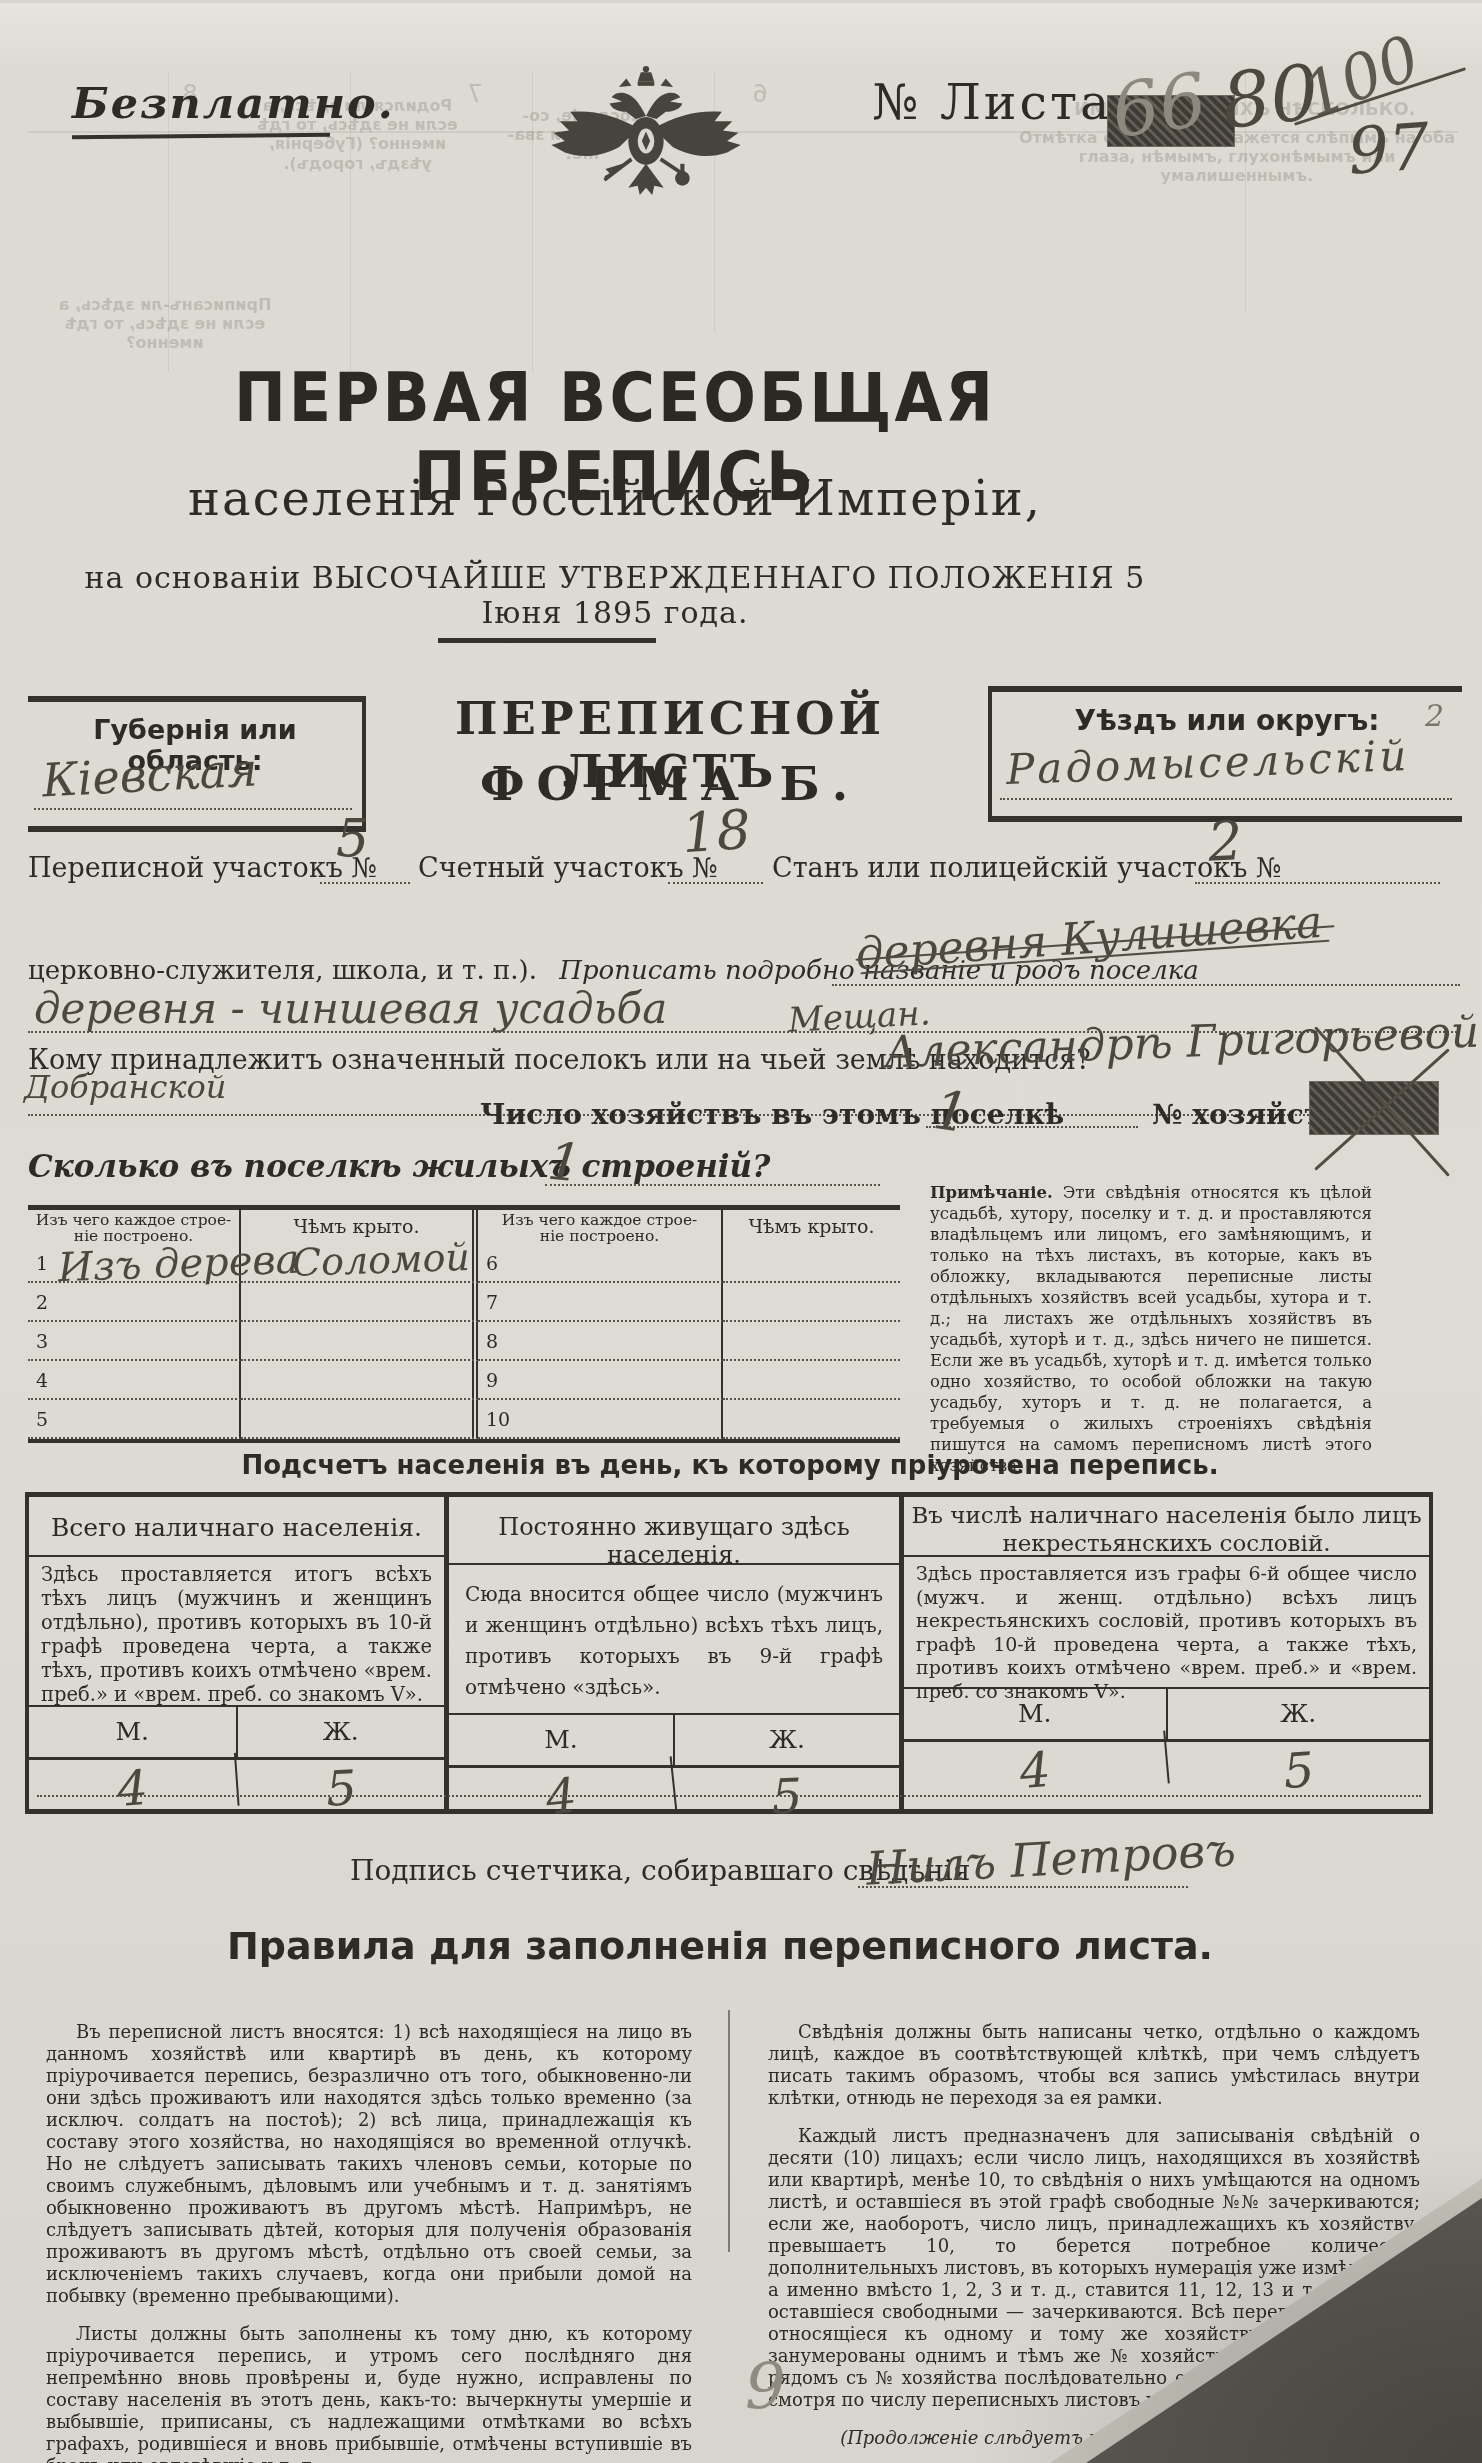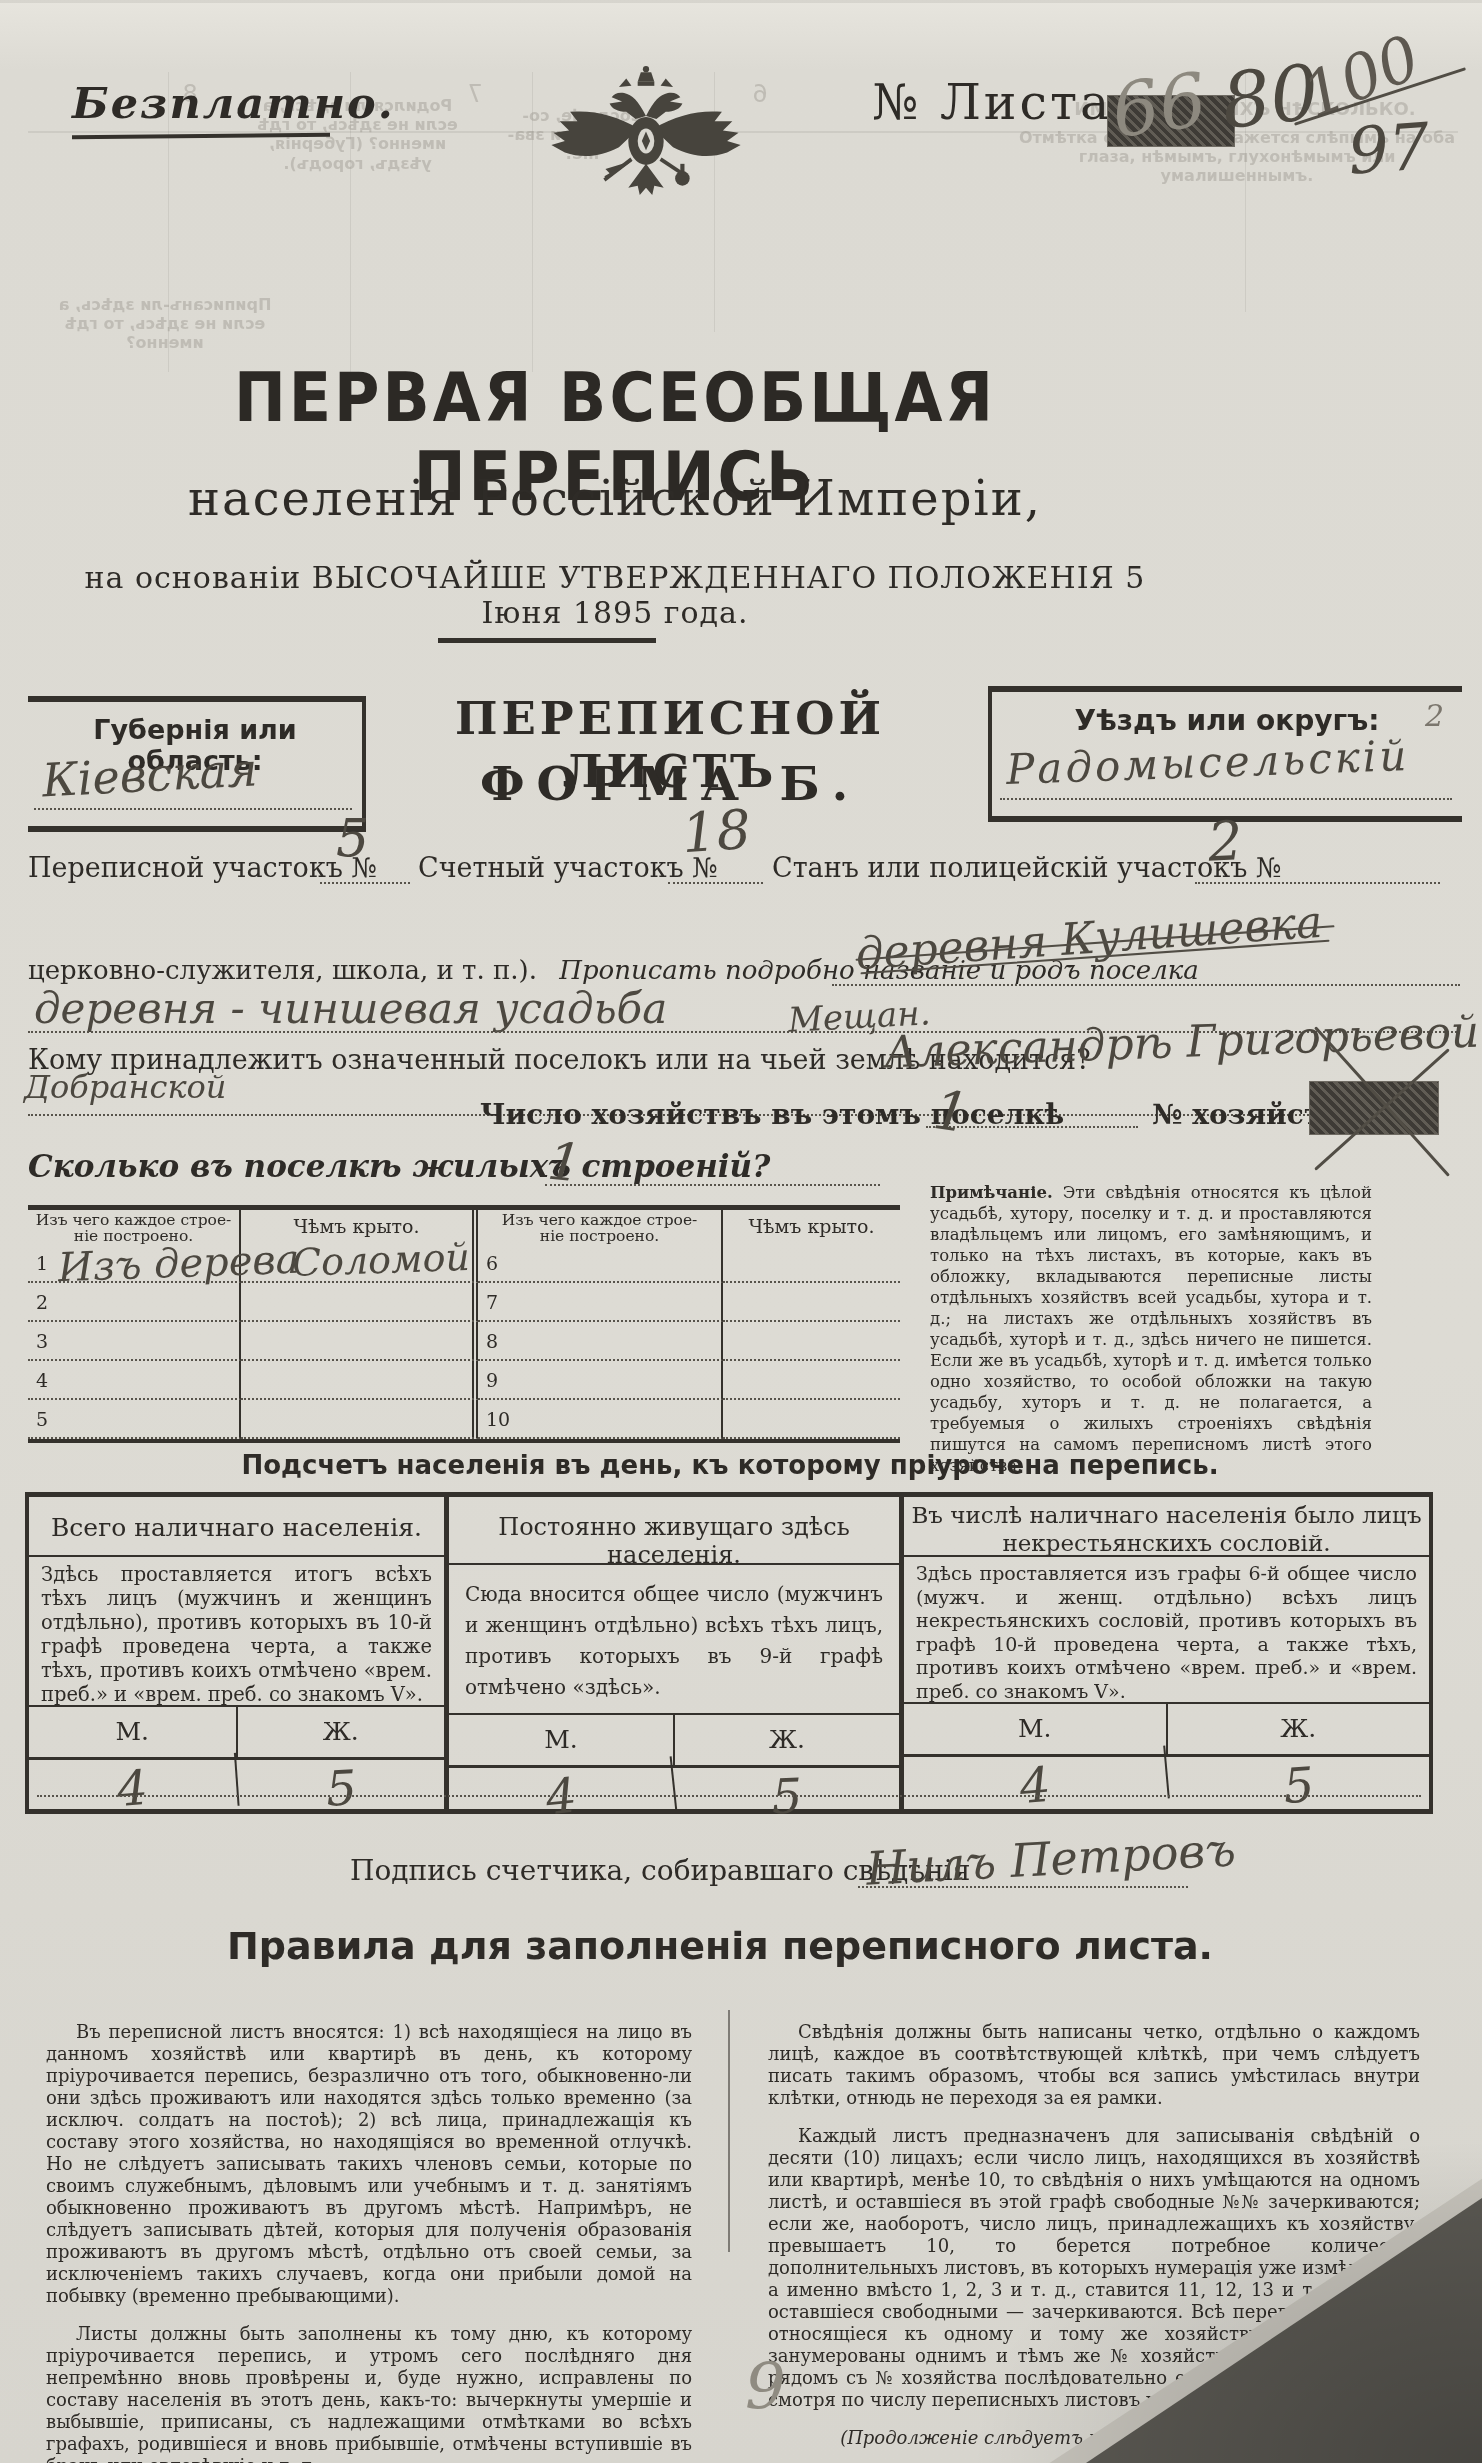--- a/index.html
+++ b/index.html
@@ -222,21 +222,21 @@
         <div style="padding-top:10px;">Ж.</div>
       </div>
       <div class="pgval" style="height:53px;">
         <div class="mjdiv hw" style="font-size:48px;transform:rotate(-6deg);">4</div>
         <div class="hw" style="font-size:48px;transform:rotate(-2deg);">5</div>
       </div>
     </div>
 
     <div class="pgroup" style="left:875px;right:0;">
       <div class="pghead serif" style="height:60px;font-size:23px;line-height:28px;padding-top:4px;box-sizing:border-box;">Въ числѣ наличнаго населенія было лицъ некрестьянскихъ сословій.</div>
-      <div class="pgdesc serif just" style="height:147px;font-size:19px;line-height:23.5px;padding:5px 12px;box-sizing:border-box;">Здѣсь проставляется изъ графы 6-й общее число (мужч. и женщ. отдѣльно) всѣхъ лицъ некрестьянскихъ сословій, противъ которыхъ въ графѣ 10-й проведена черта, а также тѣхъ, противъ коихъ отмѣчено «врем. преб.» и «врем. преб. со знакомъ V».</div>
+      <div class="pgdesc serif just" style="height:132px;font-size:19px;line-height:23.5px;padding:5px 12px;box-sizing:border-box;">Здѣсь проставляется изъ графы 6-й общее число (мужч. и женщ. отдѣльно) всѣхъ лицъ некрестьянскихъ сословій, противъ которыхъ въ графѣ 10-й проведена черта, а также тѣхъ, противъ коихъ отмѣчено «врем. преб.» и «врем. преб. со знакомъ V».</div>
       <div class="pgmj serif" style="height:50px;font-size:25px;">
         <div class="mjdiv" style="padding-top:10px;">М.</div>
         <div style="padding-top:10px;">Ж.</div>
       </div>
       <div class="pgval" style="height:53px;">
         <div class="mjdiv hw" style="font-size:48px;transform:rotate(-5deg);">4</div>
         <div class="hw" style="font-size:48px;transform:rotate(-4deg);">5</div>
       </div>
     </div>
     <div class="dots abs" style="left:8px;right:8px;bottom:12px;"></div>

